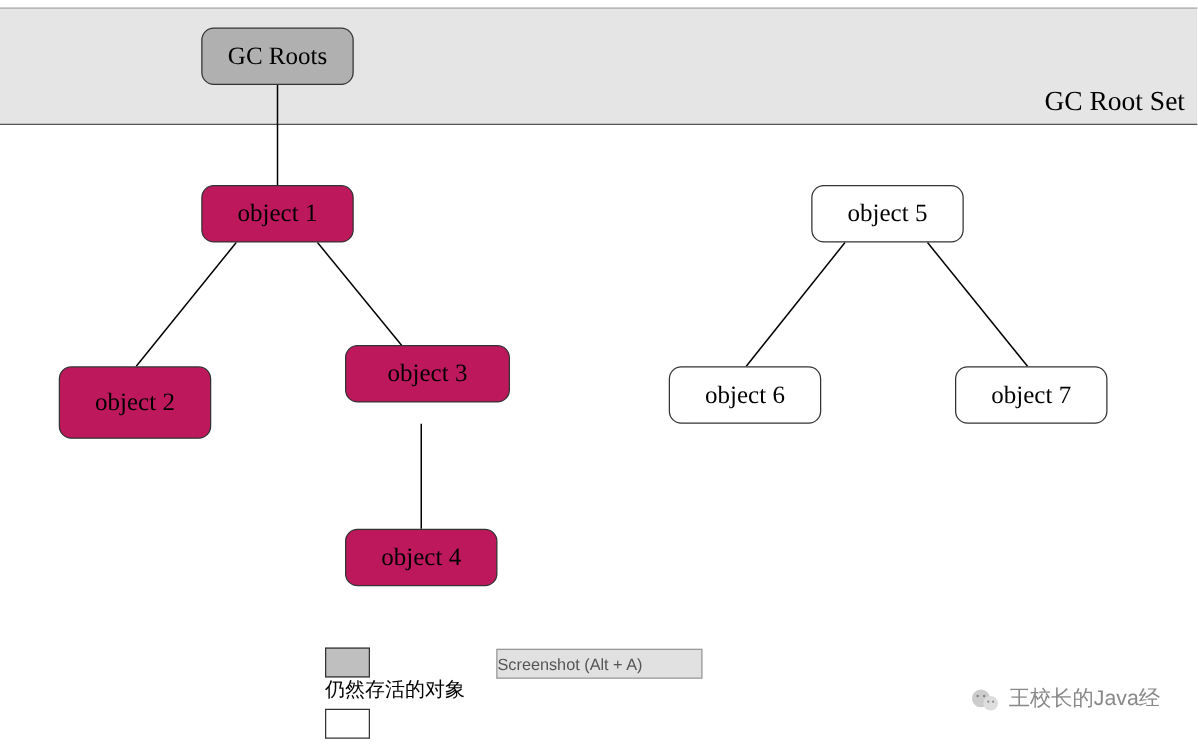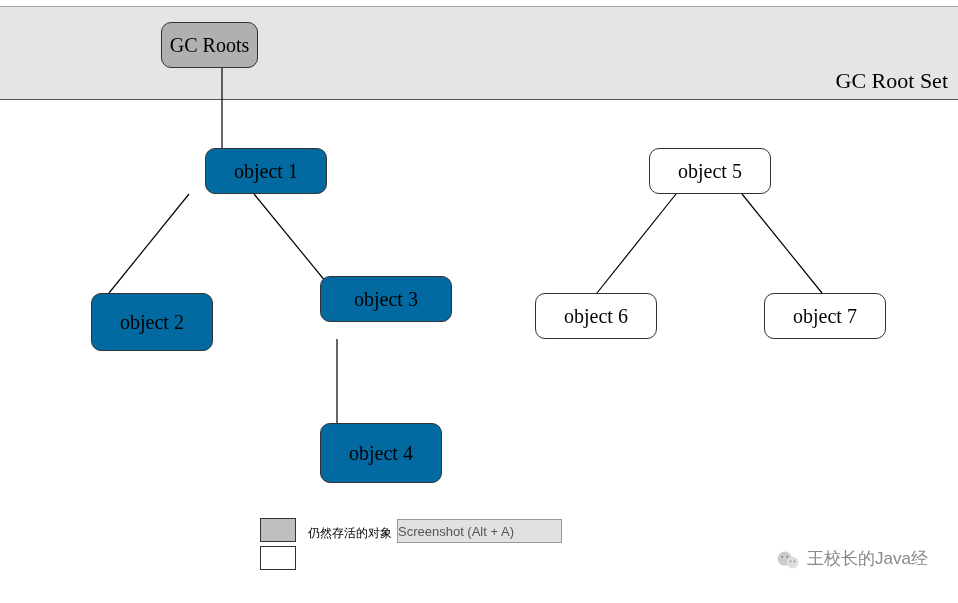--- a/index.html
+++ b/index.html
@@ -33,37 +33,38 @@
       border: 1px solid #333;
       border-radius: 10px;
       display: flex;
       align-items: center;
       justify-content: center;
       font-size: 20px;
       color: #000;
       background: #fff;
     }
     .node.filled-dark { background: #b0b0b0; }
-    .node.filled-light { background: #0369a1; margin-left: 44px; }
+    .node.filled-light { background: #be185d; }
     svg.edges {
       position: absolute;
       left: 0; top: 0;
       width: 958px; height: 603px;
       pointer-events: none;
     }
     .legend {
       position: absolute;
       left: 260px;
       top: 518px;
     }
     .legend-row {
       display: flex;
-      align-items: flex-end;
+      align-items: flex-start;
       margin-bottom: 4px;
-      font-size: 12px;
+      font-size: 16px;
+      flex-direction: column;
     }
     .legend-swatch {
       width: 36px;
       height: 24px;
       border: 1px solid #333;
       margin-right: 12px;
     }
     .legend-swatch.alive { background: #bfbfbf; }
     .legend-swatch.recycle { background: #fff; }
     .overlay-box {
@@ -108,33 +109,33 @@
 
 <svg class="edges">
   <line x1="222" y1="68" x2="222" y2="148" stroke="#000" stroke-width="1.2"></line>
   <line x1="189" y1="194" x2="109" y2="293" stroke="#000" stroke-width="1.2"></line>
   <line x1="254" y1="194" x2="335" y2="293" stroke="#000" stroke-width="1.2"></line>
   <line x1="337" y1="339" x2="337" y2="423" stroke="#000" stroke-width="1.2"></line>
   <line x1="676" y1="194" x2="597" y2="293" stroke="#000" stroke-width="1.2"></line>
   <line x1="742" y1="194" x2="822" y2="293" stroke="#000" stroke-width="1.2"></line>
 </svg>
 
-<div class="node filled-dark" style="left:161px;top:22px;width:97px;height:46px">
+<div class="node filled-dark" style="left:161px;top:22px;width:122px;height:46px">
     <span>GC Roots</span>
   </div>
 <div class="node filled-light" style="left:161px;top:148px;width:122px;height:46px">
     <span>object 1</span>
   </div>
 <div class="node filled-light" style="left:47px;top:293px;width:122px;height:58px">
     <span>object 2</span>
   </div>
 <div class="node filled-light" style="left:276px;top:276px;width:132px;height:46px">
     <span>object 3</span>
   </div>
-<div class="node filled-light" style="left:276px;top:423px;width:122px;height:60px">
+<div class="node filled-light" style="left:276px;top:423px;width:122px;height:46px">
     <span>object 4</span>
   </div>
 <div class="node" style="left:649px;top:148px;width:122px;height:46px">
     <span>object 5</span>
   </div>
 <div class="node" style="left:535px;top:293px;width:122px;height:46px">
     <span>object 6</span>
   </div>
 <div class="node" style="left:764px;top:293px;width:122px;height:46px">
     <span>object 7</span>

